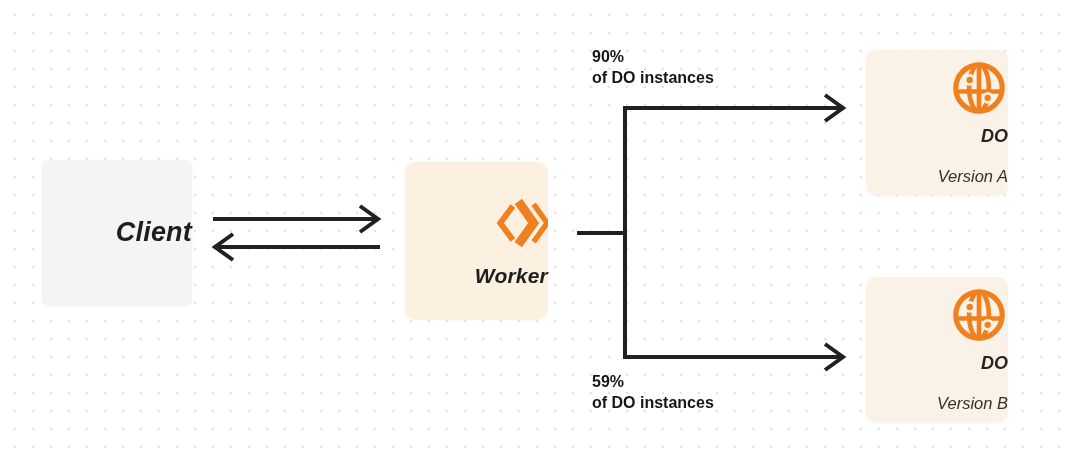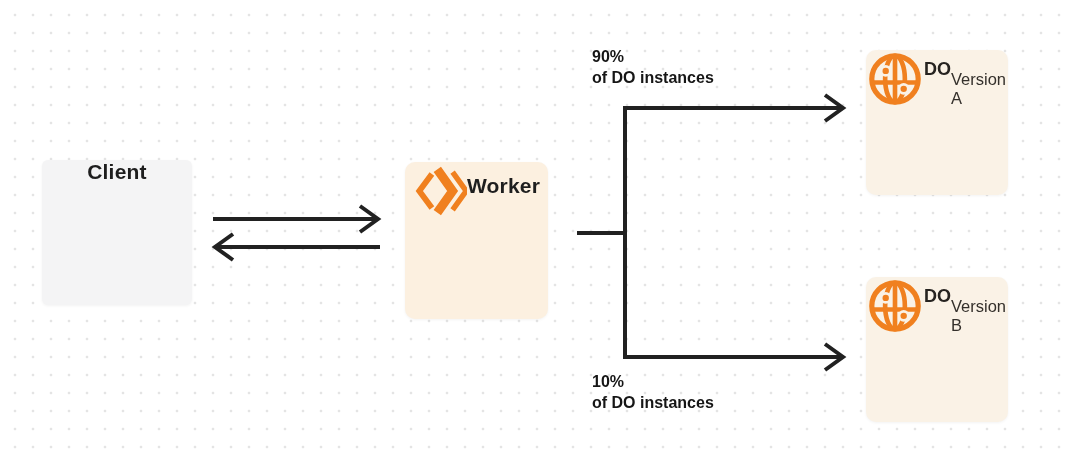--- a/index.html
+++ b/index.html
@@ -15,33 +15,34 @@
     background-position: 6px 6px;
   }
   .wires {
     position: absolute;
     left: 0; top: 0;
     width: 1072px; height: 452px;
   }
   .node {
     position: absolute;
     display: flex;
-    flex-direction: row;
-    align-items: flex-start;
+    flex-direction: column;
+    align-items: flex-end;
     justify-content: center;
     box-shadow: 0 1px 3px rgba(0,0,0,0.05);
+    font-style: italic;
   }
   .client-box {
     left: 42px; top: 160px;
     width: 150px; height: 145px;
     background: #f4f4f5;
     border-radius: 6px;
   }
   .client-box .node-label {
-    font-size: 21px;
+    font-size: 27px;
     font-weight: 700;
     color: #1e1e1e;
     letter-spacing: 0.2px;
   }
   .worker-box {
     left: 405px; top: 162px;
     width: 143px; height: 157px;
     background: #fcf0e0;
     border-radius: 10px;
   }
@@ -157,17 +158,17 @@
     </span>
     <span class="node-title">DO</span>
     <span class="node-subtitle">Version B</span>
   </div>
 
   <div class="split-label split-label-top">
     <span>90%</span>
     <span>of DO instances</span>
   </div>
   <div class="split-label split-label-bottom">
-    <span>10%</span>
+    <span>59%</span>
     <span>of DO instances</span>
   </div>
 
 </div>
 
 </body></html>

